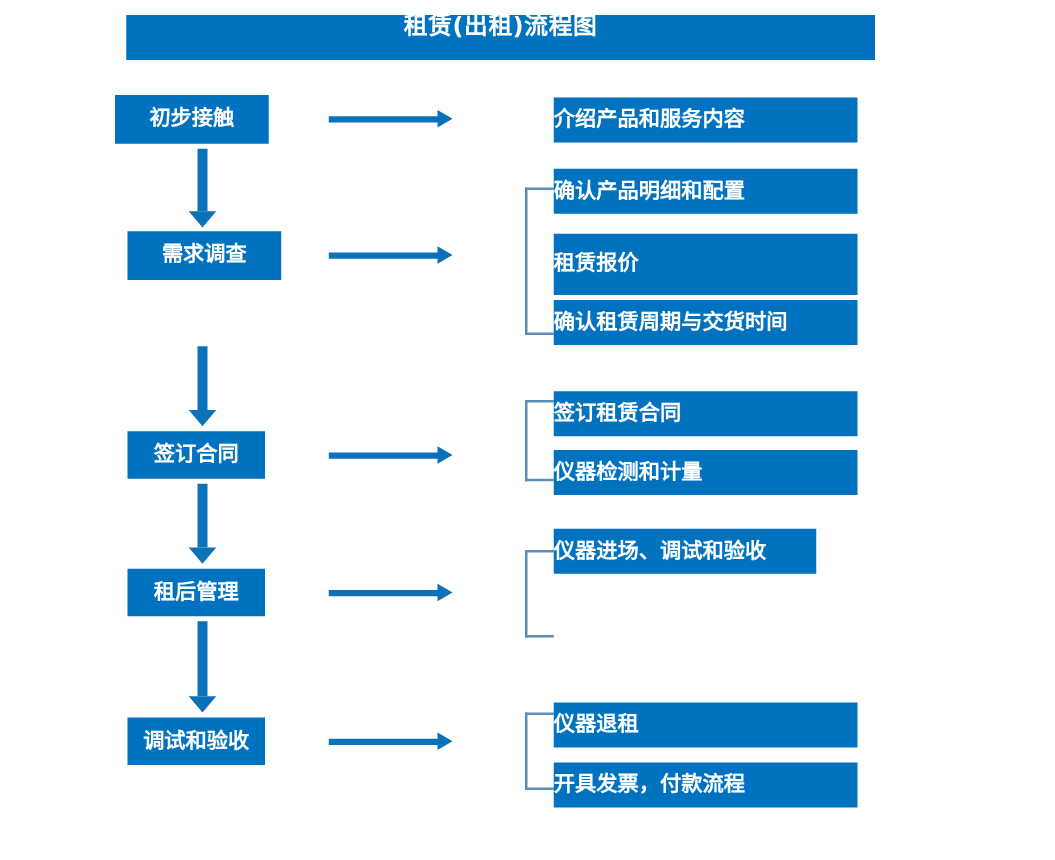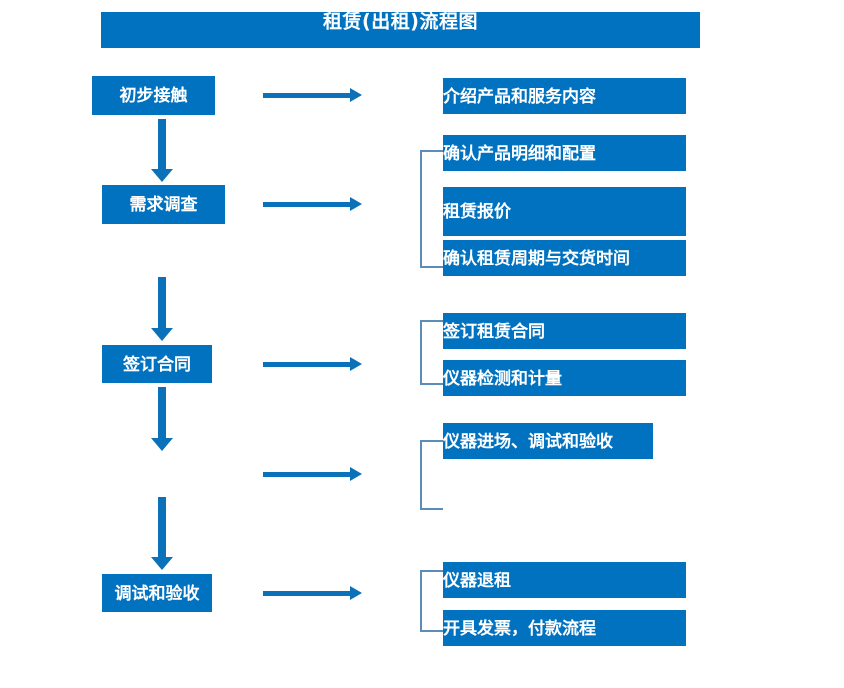--- a/index.html
+++ b/index.html
@@ -143,20 +143,23 @@
   </div>
 
   <div class="node stage" style="left:102px; top:185px; width:123px; height:39px;">
     <span class="node-label">需求调查</span>
   </div>
 
   <div class="node stage" style="left:102px; top:345px; width:110px; height:38px;">
     <span class="node-label">签订合同</span>
   </div>
 
+  <div class="node stage" style="left:102px; top:455px; width:110px; height:38px;">
+    <span class="node-label">租后管理</span>
+  </div>
 
   <div class="node stage" style="left:102px; top:574px; width:110px; height:38px;">
     <span class="node-label">调试和验收</span>
   </div>
 
   <div class="v-arrow" style="left:151px; top:119px; height:63px;">
     <div class="shaft" style="height:50px;"></div>
     <div class="head" style="top:50px;"></div>
   </div>
 

